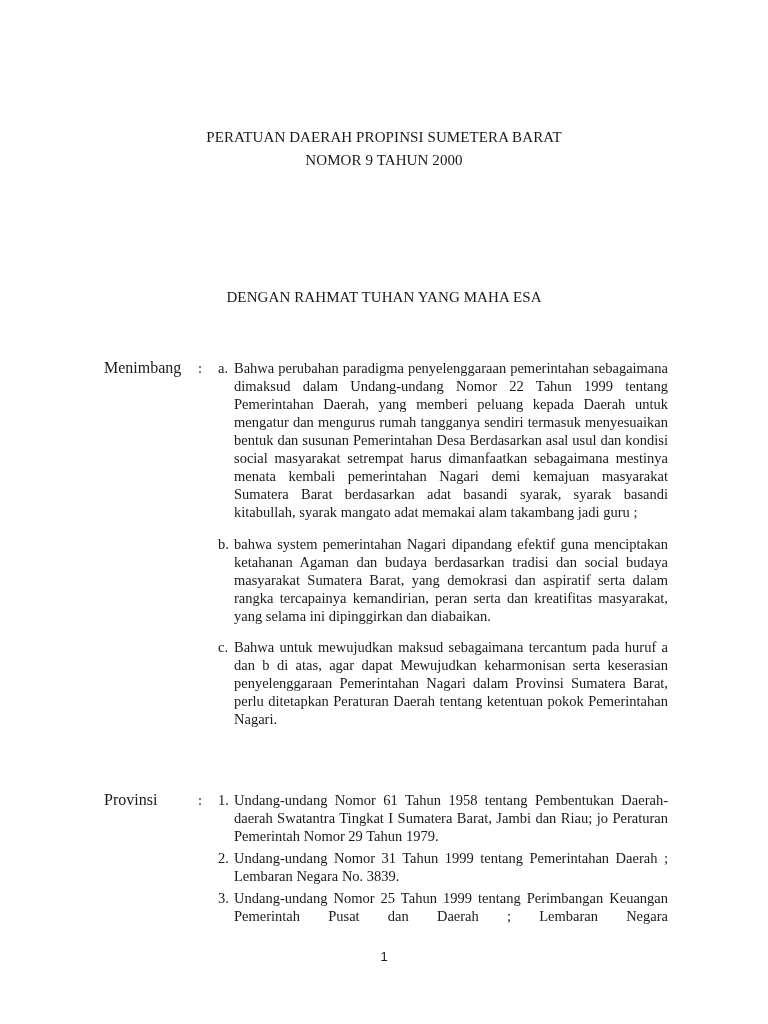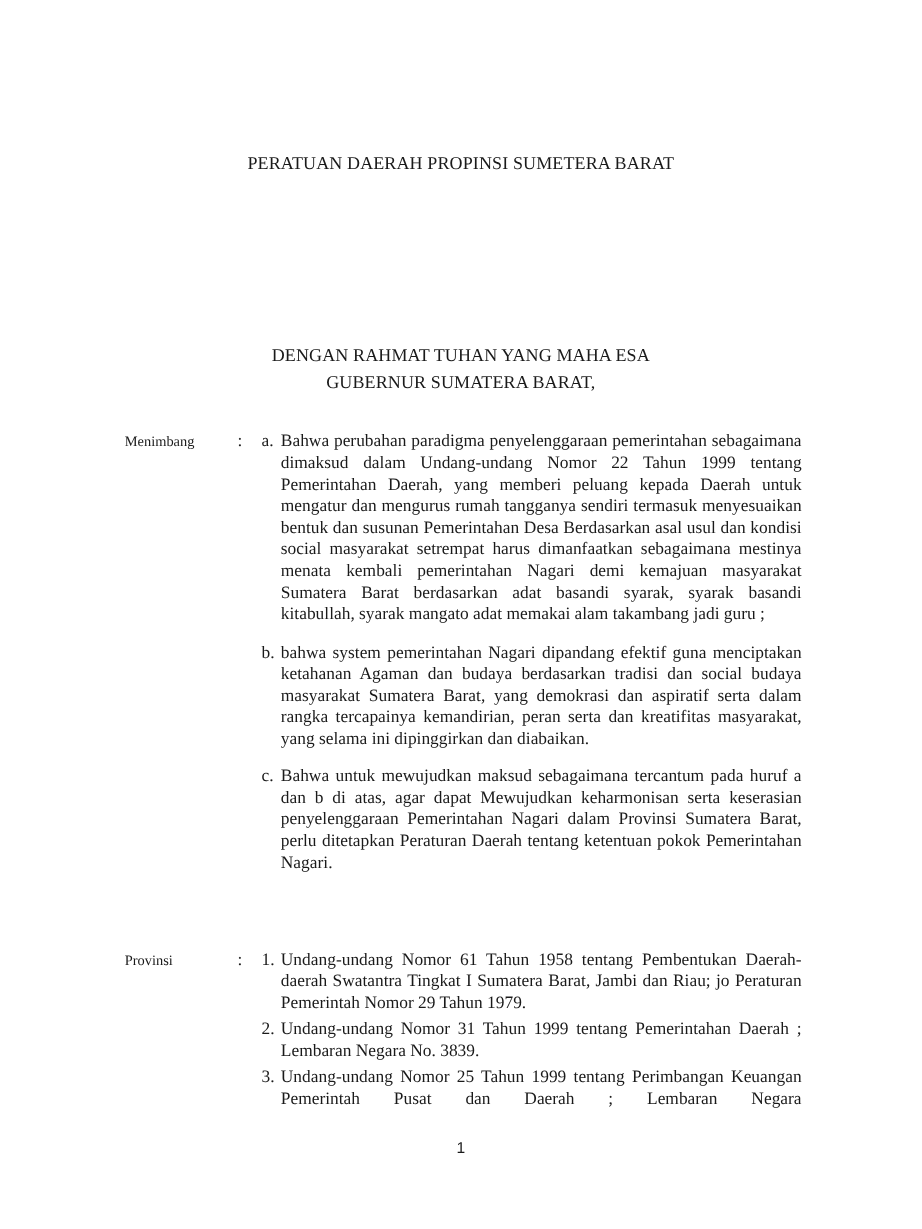--- a/index.html
+++ b/index.html
@@ -33,21 +33,21 @@
   }
   .section {
     position: absolute;
     left: 104px;
     width: 570px;
   }
   .sec-label {
     position: absolute;
     left: 0;
     top: 0;
-    font-size: 12px;
+    font-size: 16px;
     line-height: 18px;
   }
   .sec-colon {
     position: absolute;
     left: 94px;
     top: 0;
     font-size: 14.5px;
     line-height: 18px;
   }
   .item {
@@ -81,22 +81,22 @@
     font-family: "Liberation Sans", "DejaVu Sans", sans-serif;
     font-size: 13px;
   }
 </style>
 </head>
 <body>
 
 <div class="page">
 
   <div class="center-line" style="top:108px;">PERATUAN DAERAH PROPINSI SUMETERA BARAT</div>
+  <div class="center-line" style="top:131px;">NOMOR 9 TAHUN 2000</div>
   <div class="center-line" style="top:268px;">DENGAN RAHMAT TUHAN YANG MAHA ESA</div>
-  <div class="center-line" style="top:290px;">GUBERNUR SUMATERA BARAT,</div>
 
   <div class="section" style="top:338px;">
     <span class="sec-label">Menimbang</span>
     <span class="sec-colon">:</span>
 
     <div class="item" style="margin-bottom:14px;">
       <span class="marker">a.</span>
       <span class="text">Bahwa perubahan paradigma penyelenggaraan pemerintahan sebagaimana dimaksud dalam Undang-undang Nomor 22 Tahun 1999 tentang Pemerintahan Daerah, yang memberi peluang kepada Daerah untuk mengatur dan mengurus rumah tangganya sendiri termasuk menyesuaikan bentuk dan susunan Pemerintahan Desa Berdasarkan asal usul dan kondisi social masyarakat setrempat harus dimanfaatkan sebagaimana mestinya menata kembali pemerintahan Nagari demi kemajuan masyarakat Sumatera Barat berdasarkan adat basandi syarak, syarak basandi kitabullah, syarak mangato adat memakai alam takambang jadi guru ;</span>
     </div>
     <div class="item" style="margin-bottom:13px;">

